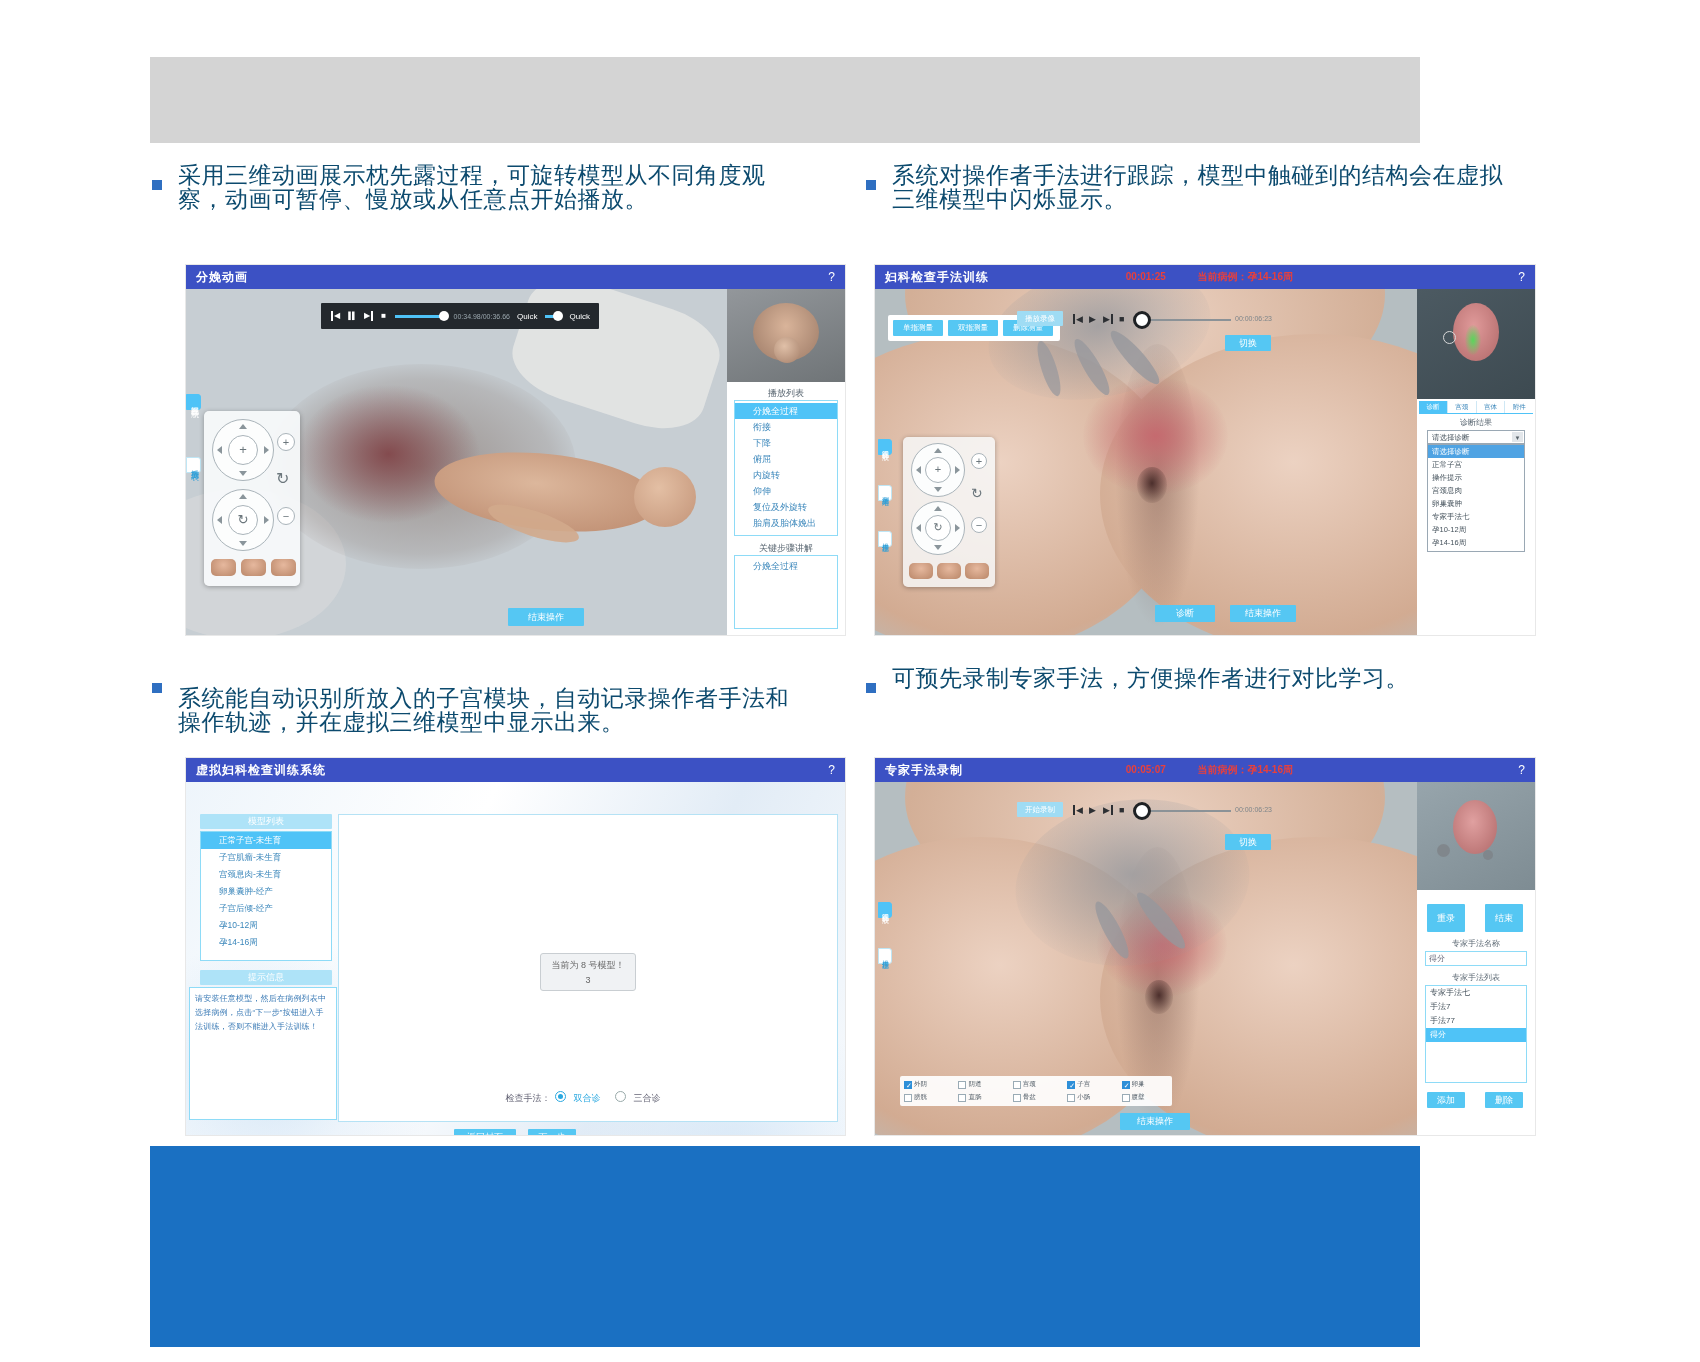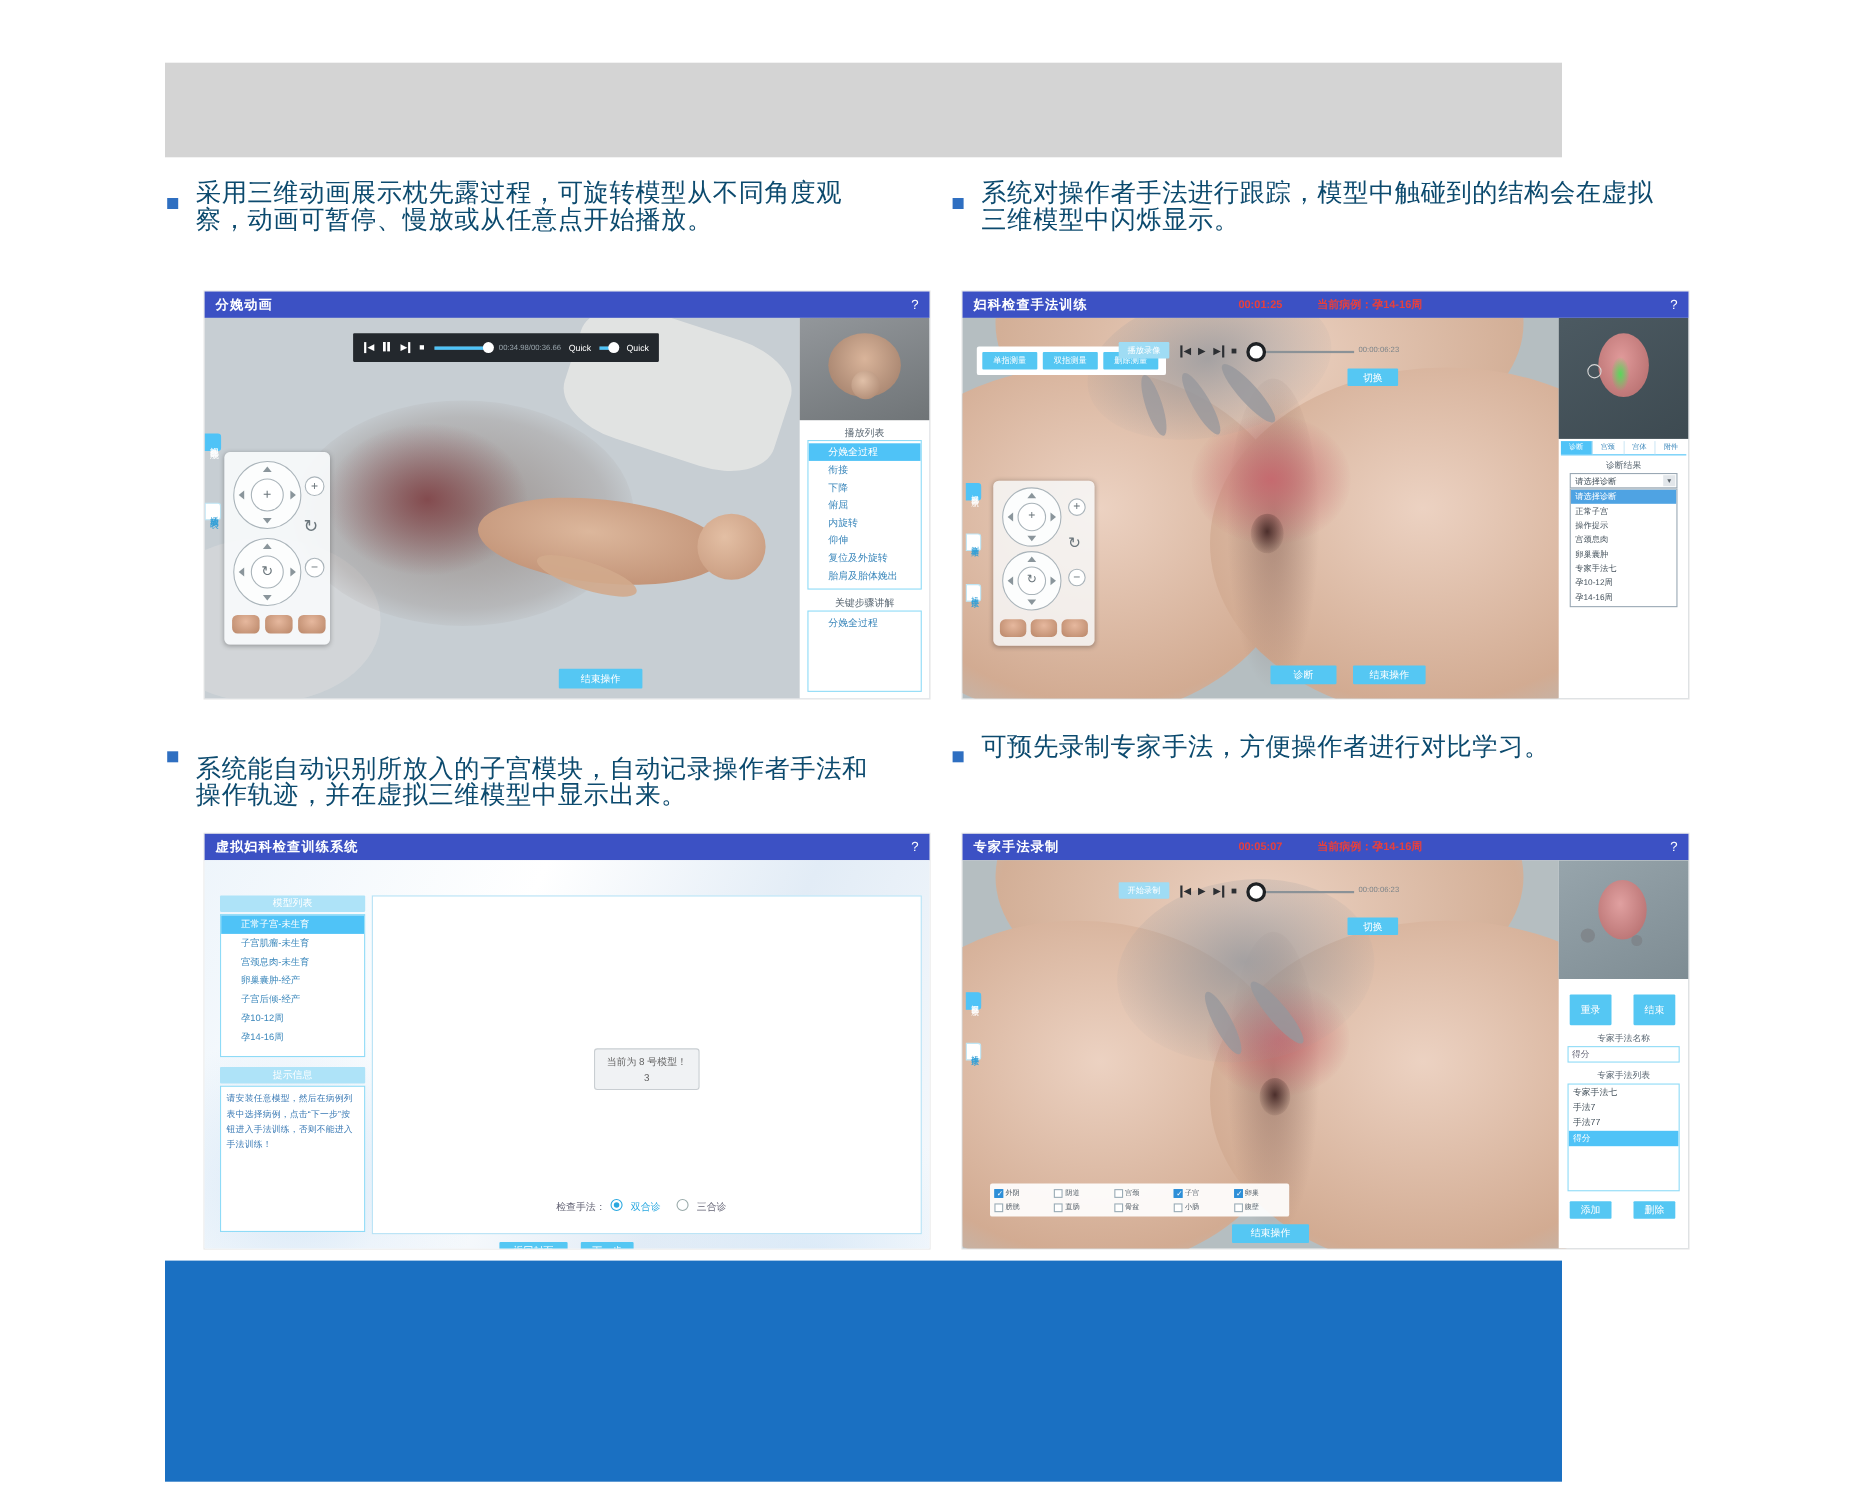--- a/index.html
+++ b/index.html
@@ -297,21 +297,21 @@
     <div class="lbox" style="left:14px;top:49px;width:132px;height:130px">
       <div class="li sel" style="height:17px;line-height:17px;font-size:8.5px">正常子宫-未生育</div>
       <div class="li" style="height:17px;line-height:17px;font-size:8.5px">子宫肌瘤-未生育</div>
       <div class="li" style="height:17px;line-height:17px;font-size:8.5px">宫颈息肉-未生育</div>
       <div class="li" style="height:17px;line-height:17px;font-size:8.5px">卵巢囊肿-经产</div>
       <div class="li" style="height:17px;line-height:17px;font-size:8.5px">子宫后倾-经产</div>
       <div class="li" style="height:17px;line-height:17px;font-size:8.5px">孕10-12周</div>
       <div class="li" style="height:17px;line-height:17px;font-size:8.5px">孕14-16周</div>
     </div>
     <div class="hdrbar" style="left:14px;top:188px;width:132px;height:15px;line-height:15px">提示信息</div>
-    <div class="lbox" style="left:14px;top:205px;width:132px;height:133px">
+    <div class="lbox" style="left:3px;top:205px;width:148px;height:133px">
       <div class="caset" style="padding:4px 5px;font-size:8px">请安装任意模型，然后在病例列表中选择病例，点击“下一步”按钮进入手法训练，否则不能进入手法训练！</div>
     </div>
 
     <div class="abs" style="left:152px;top:32px;width:500px;height:308px;background:#fff;border:1px solid #b5e2f5;box-sizing:border-box">
       <div class="abs" style="left:50%;top:138px;transform:translateX(-50%);width:96px;height:38px;background:#f0f2f4;border:1px solid #c9ced2;border-radius:3px;text-align:center;color:#666;font-size:9px;padding-top:5px;box-sizing:border-box">
         <div>当前为 8 号模型！</div>
         <div style="margin-top:3px">3</div>
       </div>
       <div class="abs" style="left:0;right:0;bottom:16px;text-align:center;white-space:nowrap">
         <span class="rlbl" style="margin:0;color:#667">检查手法：</span>

